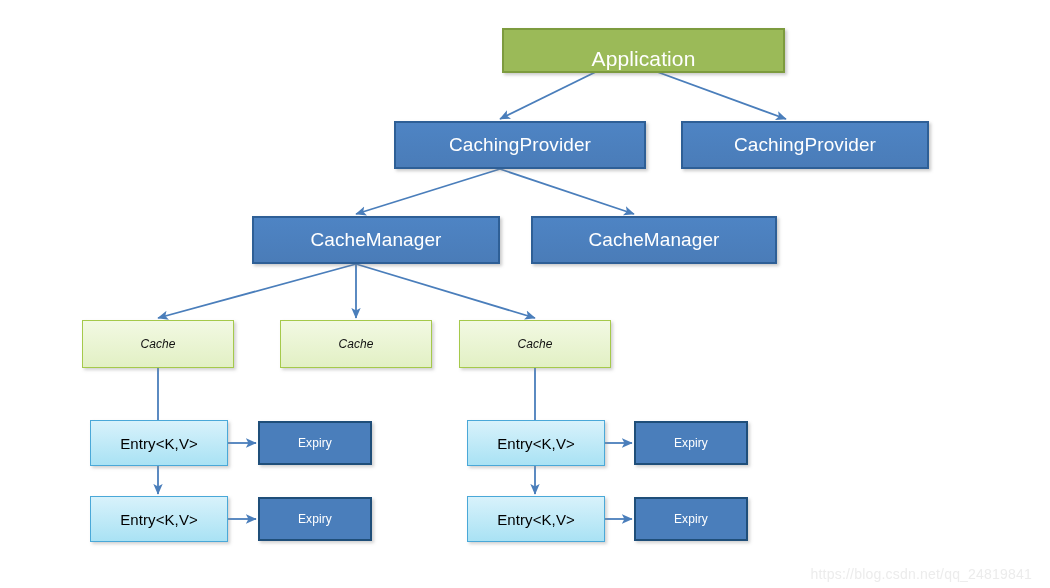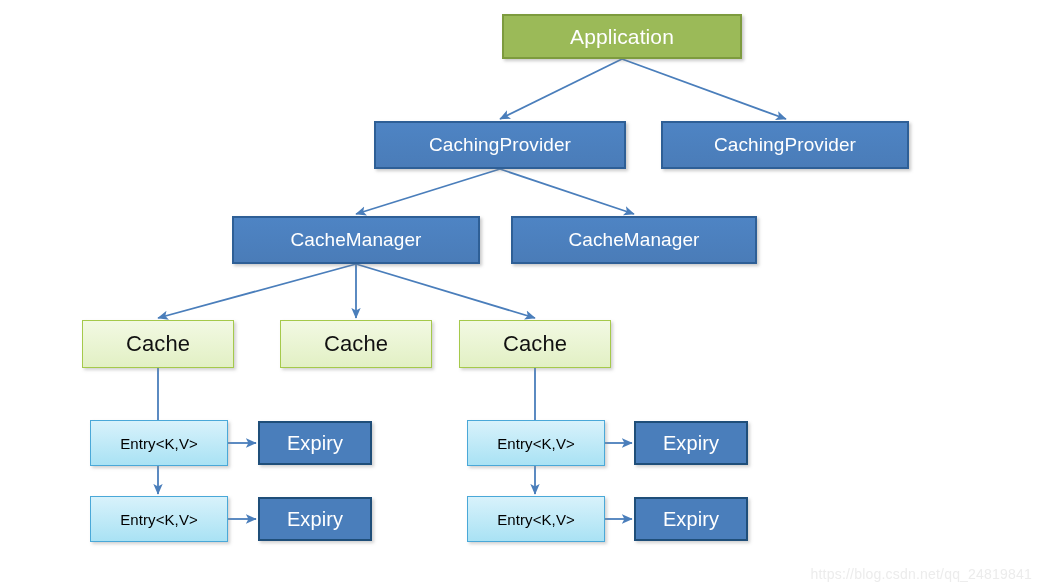--- a/index.html
+++ b/index.html
@@ -41,40 +41,42 @@
     font-size: 21px;
     box-shadow: 2px 2px 3px rgba(120,120,120,0.40);
   }
   .node-provider,
   .node-manager {
     background: linear-gradient(180deg, #4e84c4 0%, #4a7cb8 100%);
     border: 2px solid #2e5f96;
     color: #ffffff;
     font-size: 19px;
     box-shadow: 2px 2px 3px rgba(120,120,120,0.40);
+    margin-left: 20px;
   }
   .node-cache {
     background: linear-gradient(180deg, #f2f9e3 0%, #e2f0c4 100%);
     border: 1.5px solid #a5c94b;
     color: #111111;
-    font-size: 22px;
+    font-size: 12px;
     box-shadow: 2px 2px 3px rgba(140,140,140,0.40);
+    font-style: italic;
   }
   .node-entry {
     background: linear-gradient(180deg, #d8f2fb 0%, #a9e2f4 100%);
     border: 1.5px solid #4aa8d8;
     color: #000000;
     font-size: 15px;
     box-shadow: 2px 2px 3px rgba(140,140,140,0.40);
   }
   .node-expiry {
     background: #4a7ebb;
     border: 2px solid #1f4e79;
     color: #ffffff;
-    font-size: 20px;
+    font-size: 12px;
     box-shadow: 2px 2px 3px rgba(140,140,140,0.40);
     text-align: right;
   }
   .watermark {
     position: absolute;
     right: 18px;
     bottom: 6px;
     color: #ececec;
     font-size: 14px;
     letter-spacing: 0.2px;
@@ -105,21 +107,21 @@
         <line x1="535" y1="368" x2="535" y2="420" stroke="#4a7ebb" stroke-width="1.8"></line>
         <line x1="535" y1="466" x2="535" y2="494" stroke="#4a7ebb" stroke-width="1.8" marker-end="url(#arrowhead)"></line>
         <line x1="228" y1="443" x2="256" y2="443" stroke="#4a7ebb" stroke-width="1.8" marker-end="url(#arrowhead)"></line>
         <line x1="228" y1="519" x2="256" y2="519" stroke="#4a7ebb" stroke-width="1.8" marker-end="url(#arrowhead)"></line>
         <line x1="605" y1="443" x2="632" y2="443" stroke="#4a7ebb" stroke-width="1.8" marker-end="url(#arrowhead)"></line>
         <line x1="605" y1="519" x2="632" y2="519" stroke="#4a7ebb" stroke-width="1.8" marker-end="url(#arrowhead)"></line>
       </g>
   </svg>
 
   <div id="node-layer">
-      <div class="node node-app" style="left: 502px; top: 14px; width: 240px; height: 45px;">
+      <div class="node node-app" style="left: 502px; top: 28px; width: 283px; height: 45px; align-items: flex-end;">
         <span>Application</span>
       </div>
       <div class="node node-provider" style="left: 374px; top: 121px; width: 252px; height: 48px;">
         <span>CachingProvider</span>
       </div>
       <div class="node node-provider" style="left: 661px; top: 121px; width: 248px; height: 48px;">
         <span>CachingProvider</span>
       </div>
       <div class="node node-manager" style="left: 232px; top: 216px; width: 248px; height: 48px;">
         <span>CacheManager</span>

